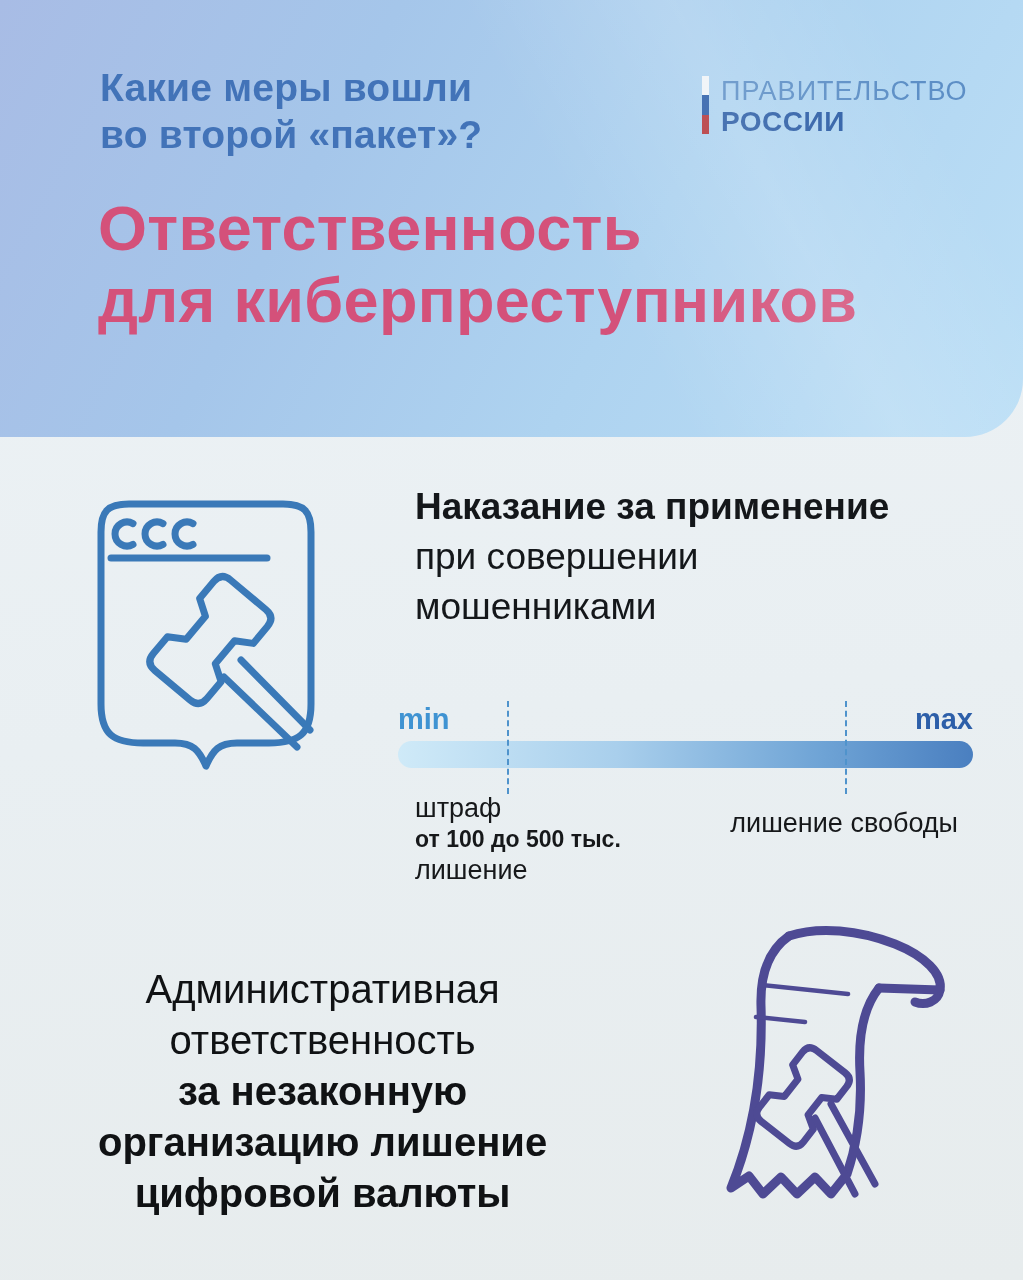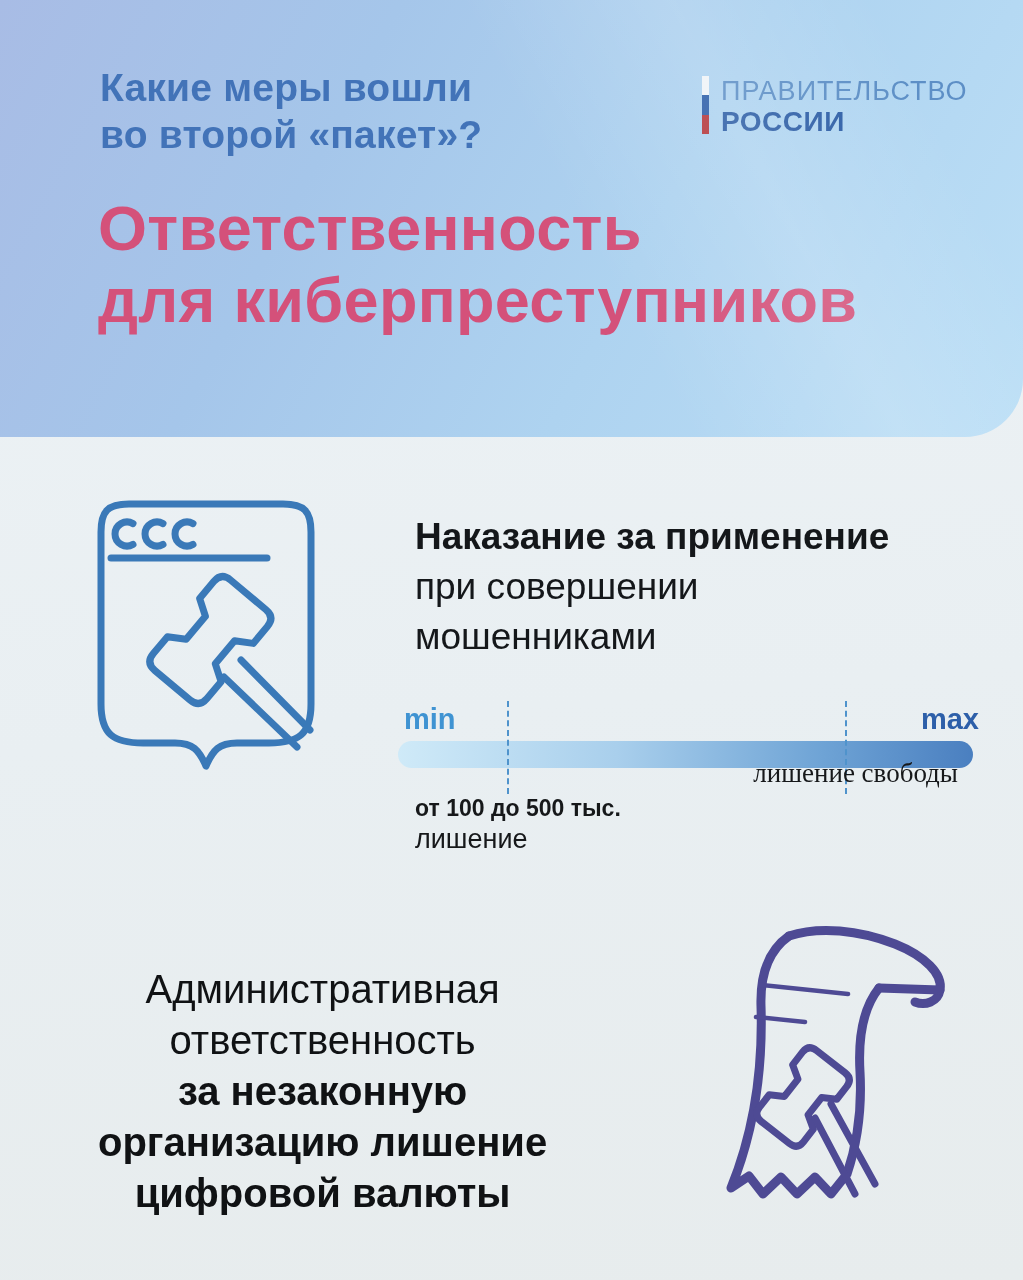--- a/index.html
+++ b/index.html
@@ -60,45 +60,45 @@
   .title {
     position: absolute; left: 98px; top: 192px;
     font-size: 63px; font-weight: bold;
     line-height: 72px;
     color: var(--title-pink, #d4517a);
     letter-spacing: 0.3px;
   }
 
   
   .shield-icon { position: absolute; left: 97px; top: 500px; color: var(--icon-blue, #3a79b8); }
-  .heading { position: absolute; left: 415px; top: 512px; color: #14171a; }
+  .heading { position: absolute; left: 415px; top: 482px; color: #14171a; }
   .heading .line { font-size: 37px; line-height: 50px; }
   .heading .b { font-weight: bold; }
 
   .scale-row {
     position: absolute; left: 398px; top: 703px; width: 575px;
     display: flex; justify-content: space-between;
-    font-size: 29px; font-weight: bold; margin-left: 6px;
+    font-size: 29px; font-weight: bold;
   }
   .min-label { color: var(--min-blue, #3f93d2); }
   .max-label { color: var(--max-blue, #2d5fa9); }
   .bar {
     position: absolute; left: 398px; top: 741px;
     width: 575px; height: 27px; border-radius: 14px;
     background: linear-gradient(90deg, #cfeaf8 0%, #a9cfec 38%, #6ea3d5 74%, #4a7fc0 100%);
   }
   .dash {
     position: absolute; top: 701px; height: 93px; width: 0;
     border-left: 2px dashed var(--dash-blue, #4f93cc);
   }
   .dash1 { left: 507px; }
   .dash2 { left: 845px; }
 
   .cap-left { position: absolute; left: 415px; top: 793px; color: #16181a; }
-  .cap-right { position: absolute; right: 65px; top: 758px; color: #16181a; font-family: Liberation Serif, serif; }
+  .cap-right { position: absolute; right: 65px; top: 808px; color: #16181a; }
   .cap-line { font-size: 27px; line-height: 31px; }
   .cap-line.b { font-weight: bold; font-size: 23px; }
 
   
   .admin { position: absolute; left: 98px; top: 964px; color: #101214; }
   .admin .line { font-size: 40px; line-height: 51px; text-align: center; }
   .admin .b { font-weight: bold; }
   .scroll-icon { position: absolute; left: 703px; top: 922px; color: var(--icon-indigo, #4e4a94); }
 
   svg { display: block; }
@@ -153,20 +153,21 @@
 
   <div class="scale-row">
     <span class="min-label">min</span>
     <span class="max-label">max</span>
   </div>
   <div class="bar"></div>
   <div class="dash dash1"></div>
   <div class="dash dash2"></div>
 
   <div class="cap-left">
+    <div class="cap-line">штраф</div>
     <div class="cap-line b">от 100 до 500 тыс.</div>
     <div class="cap-line">лишение</div>
   </div>
   <div class="cap-right">
     <div class="cap-line">лишение свободы</div>
   </div>
 
   <div class="admin">
     <div class="line">Административная</div>
     <div class="line">ответственность</div>

